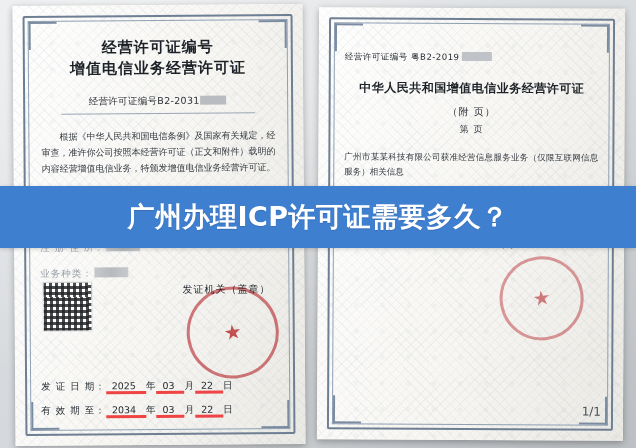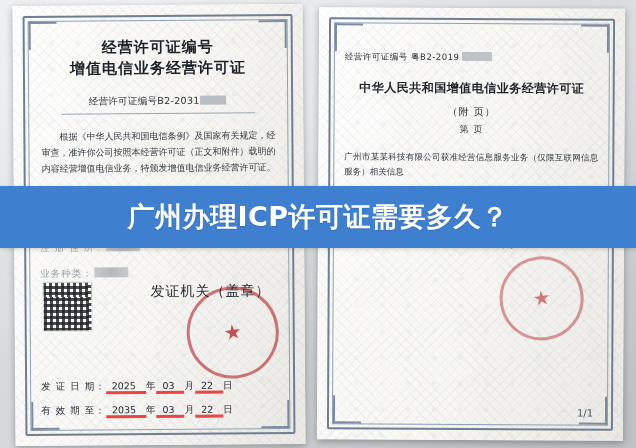--- a/index.html
+++ b/index.html
@@ -176,21 +176,21 @@
       repeating-linear-gradient(0deg, #2a2d31 0 3px, rgba(255,255,255,0) 3px 6px),
       repeating-linear-gradient(90deg, #2a2d31 0 3px, rgba(255,255,255,0) 3px 6px);
     background-blend-mode: multiply;
     opacity: 0.85;
     border: 1px solid #d7d9db;
   }
   .issuer-line {
     position: absolute;
     right: 12px;
     top: 258px;
-    font-size: 14px;
+    font-size: 10px;
     letter-spacing: 1px;
     color: #262b31;
   }
   .date-line {
     position: absolute;
     left: 4px;
     font-size: 9.5px;
     letter-spacing: 1px;
     color: #262b31;
   }
@@ -289,23 +289,23 @@
   }
   .rt-list {
     font-size: 8.5px;
     line-height: 16px;
     margin: 8px 4px 0 4px;
     color: #33383f;
   }
   .rt-list div { white-space: nowrap; overflow: hidden; }
   .rt-page {
     position: absolute;
-    right: 8px;
+    right: 0;
     bottom: 4px;
-    font-size: 10px;
+    font-size: 12px;
     color: #4a5058;
     margin-left: 18px;
   }
 
   
   .banner {
     position: absolute;
     left: 0;
     top: 186px;
     width: 636px;
@@ -370,21 +370,21 @@
 
       <div class="qr"></div>
       <div class="issuer-line">发证机关（盖章）</div>
 
       <div class="seal seal-left"></div>
 
       <div class="date-line d1">
         <span>发 证 日 期：</span><span class="num">2025</span><span>年</span><span class="num">03</span><span>月</span><span class="num">22</span><span>日</span>
       </div>
       <div class="date-line d2">
-        <span>有 效 期 至：</span><span class="num">2035</span><span>年</span><span class="num">03</span><span>月</span><span class="num">22</span><span>日</span>
+        <span>有 效 期 至：</span><span class="num">2034</span><span>年</span><span class="num">03</span><span>月</span><span class="num">22</span><span>日</span>
       </div>
     </div>
   </div>
 
   <div class="doc doc-right">
     <div class="paper-tint"></div>
     <div class="guilloche"></div>
     <div class="border-outer"></div>
     <div class="border-inner"></div>
     <div class="corner tl"></div>

